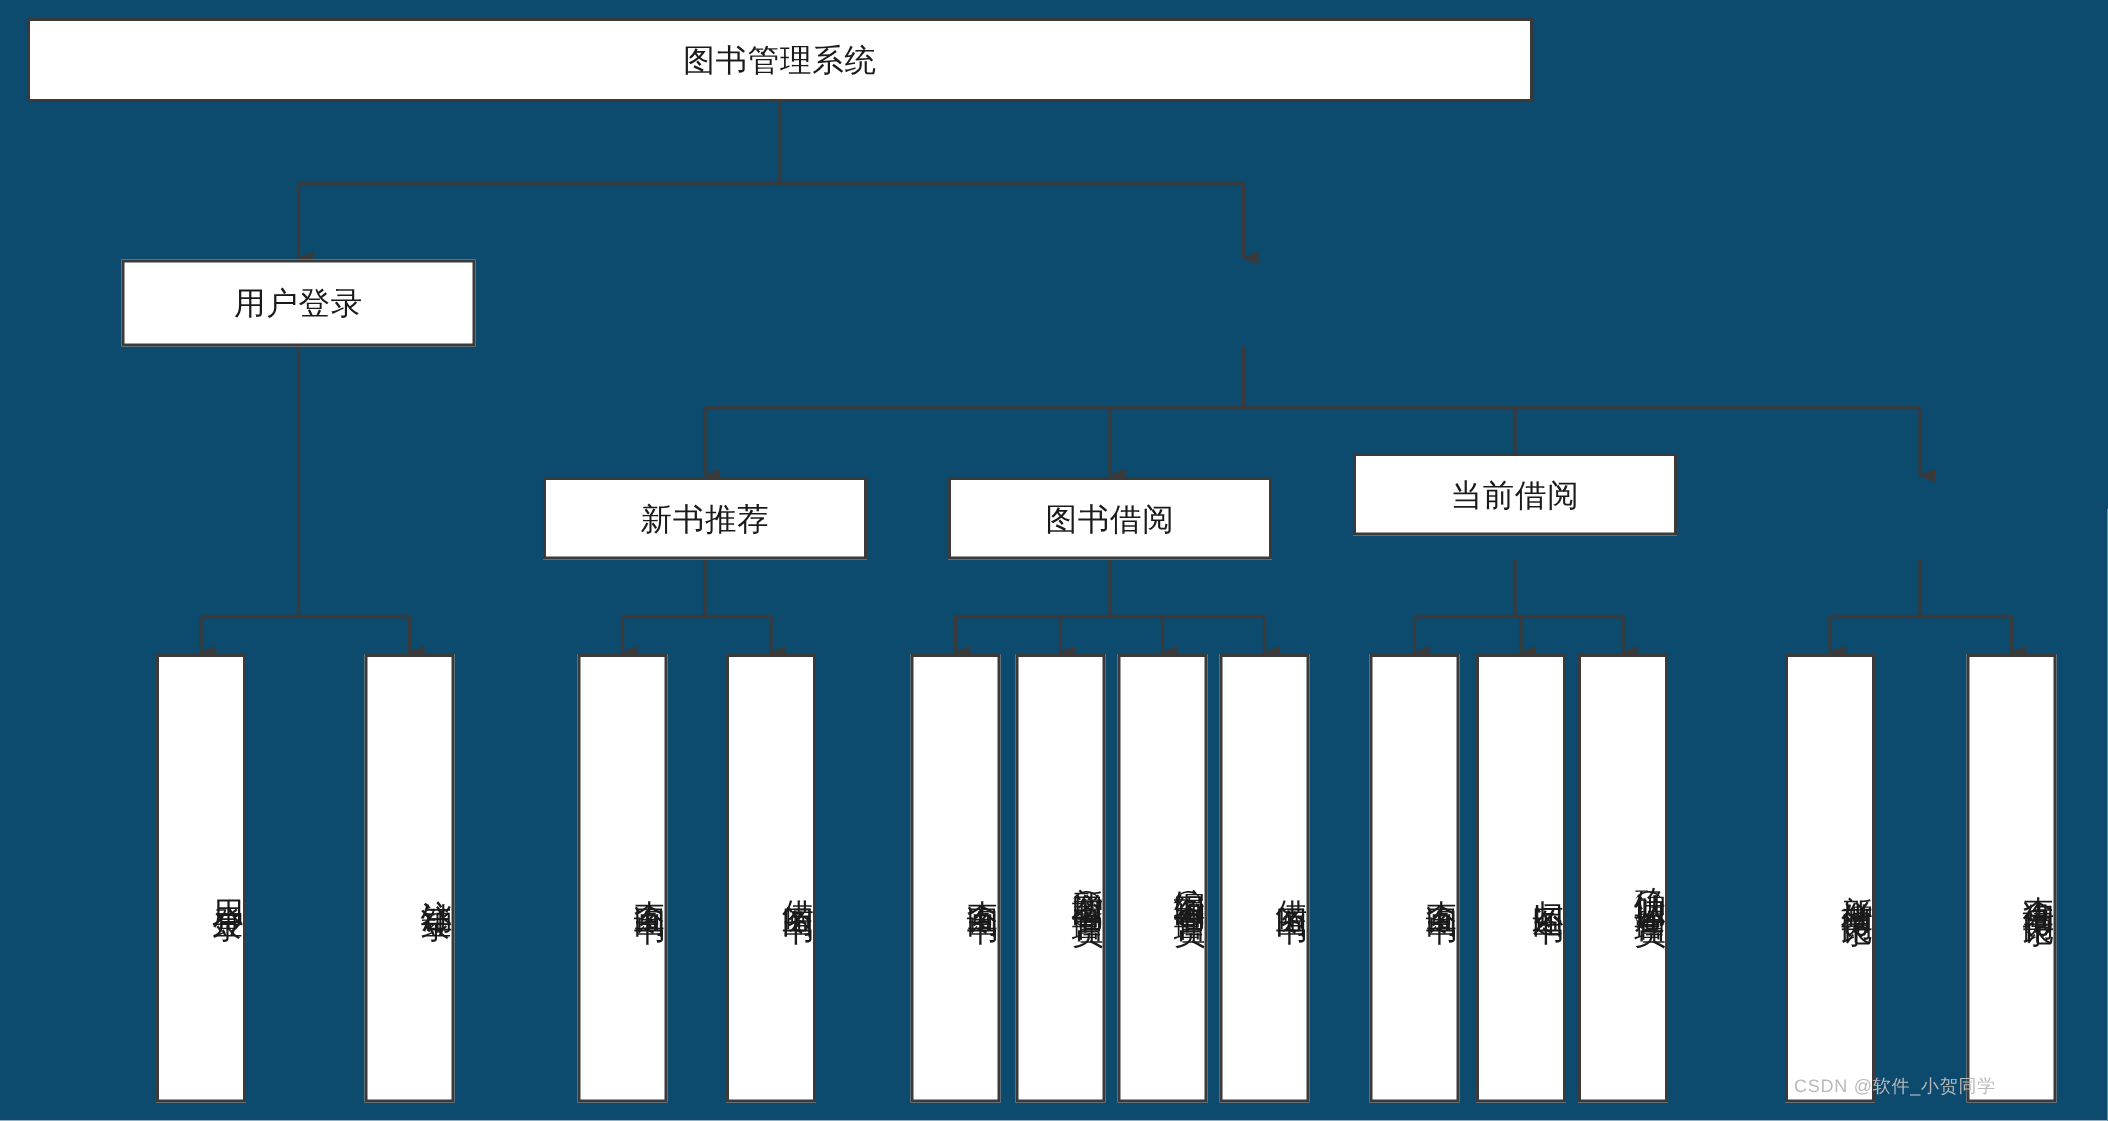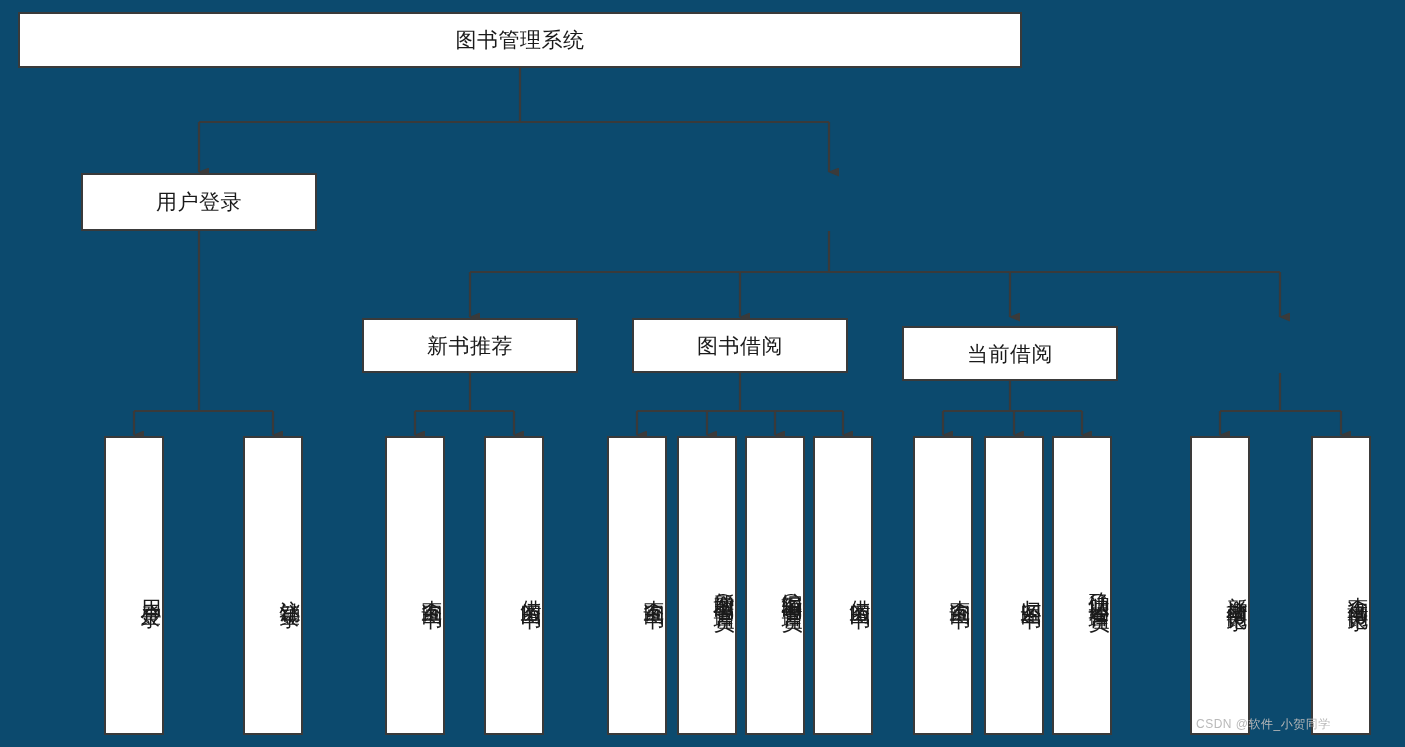--- a/index.html
+++ b/index.html
@@ -118,21 +118,21 @@
   <div class="node horiz" id="node-l2-0" style="left: 81px; top: 173px; width: 236px; height: 58px;">
     <span>用户登录</span>
   </div>
 
   <div class="node horiz" id="node-l3-0" style="left: 362px; top: 318px; width: 216px; height: 55px;">
     <span>新书推荐</span>
   </div>
   <div class="node horiz" id="node-l3-1" style="left: 632px; top: 318px; width: 216px; height: 55px;">
     <span>图书借阅</span>
   </div>
-  <div class="node horiz" id="node-l3-2" style="left: 902px; top: 326px; width: 216px; height: 55px; align-items: center;">
+  <div class="node horiz" id="node-l3-2" style="left: 902px; top: 302px; width: 216px; height: 55px; align-items: center;">
     <span>当前借阅</span>
   </div>
 
   <div class="node vert" id="leaf-0" style="left: 104px; top: 436px; width: 60px; height: 299px;">
     <span class="vlabel">用户登录</span>
   </div>
   <div class="node vert" id="leaf-1" style="left: 243px; top: 436px; width: 60px; height: 299px;">
     <span class="vlabel">注销登录</span>
   </div>
   <div class="node vert" id="leaf-2" style="left: 385px; top: 436px; width: 60px; height: 299px;">

